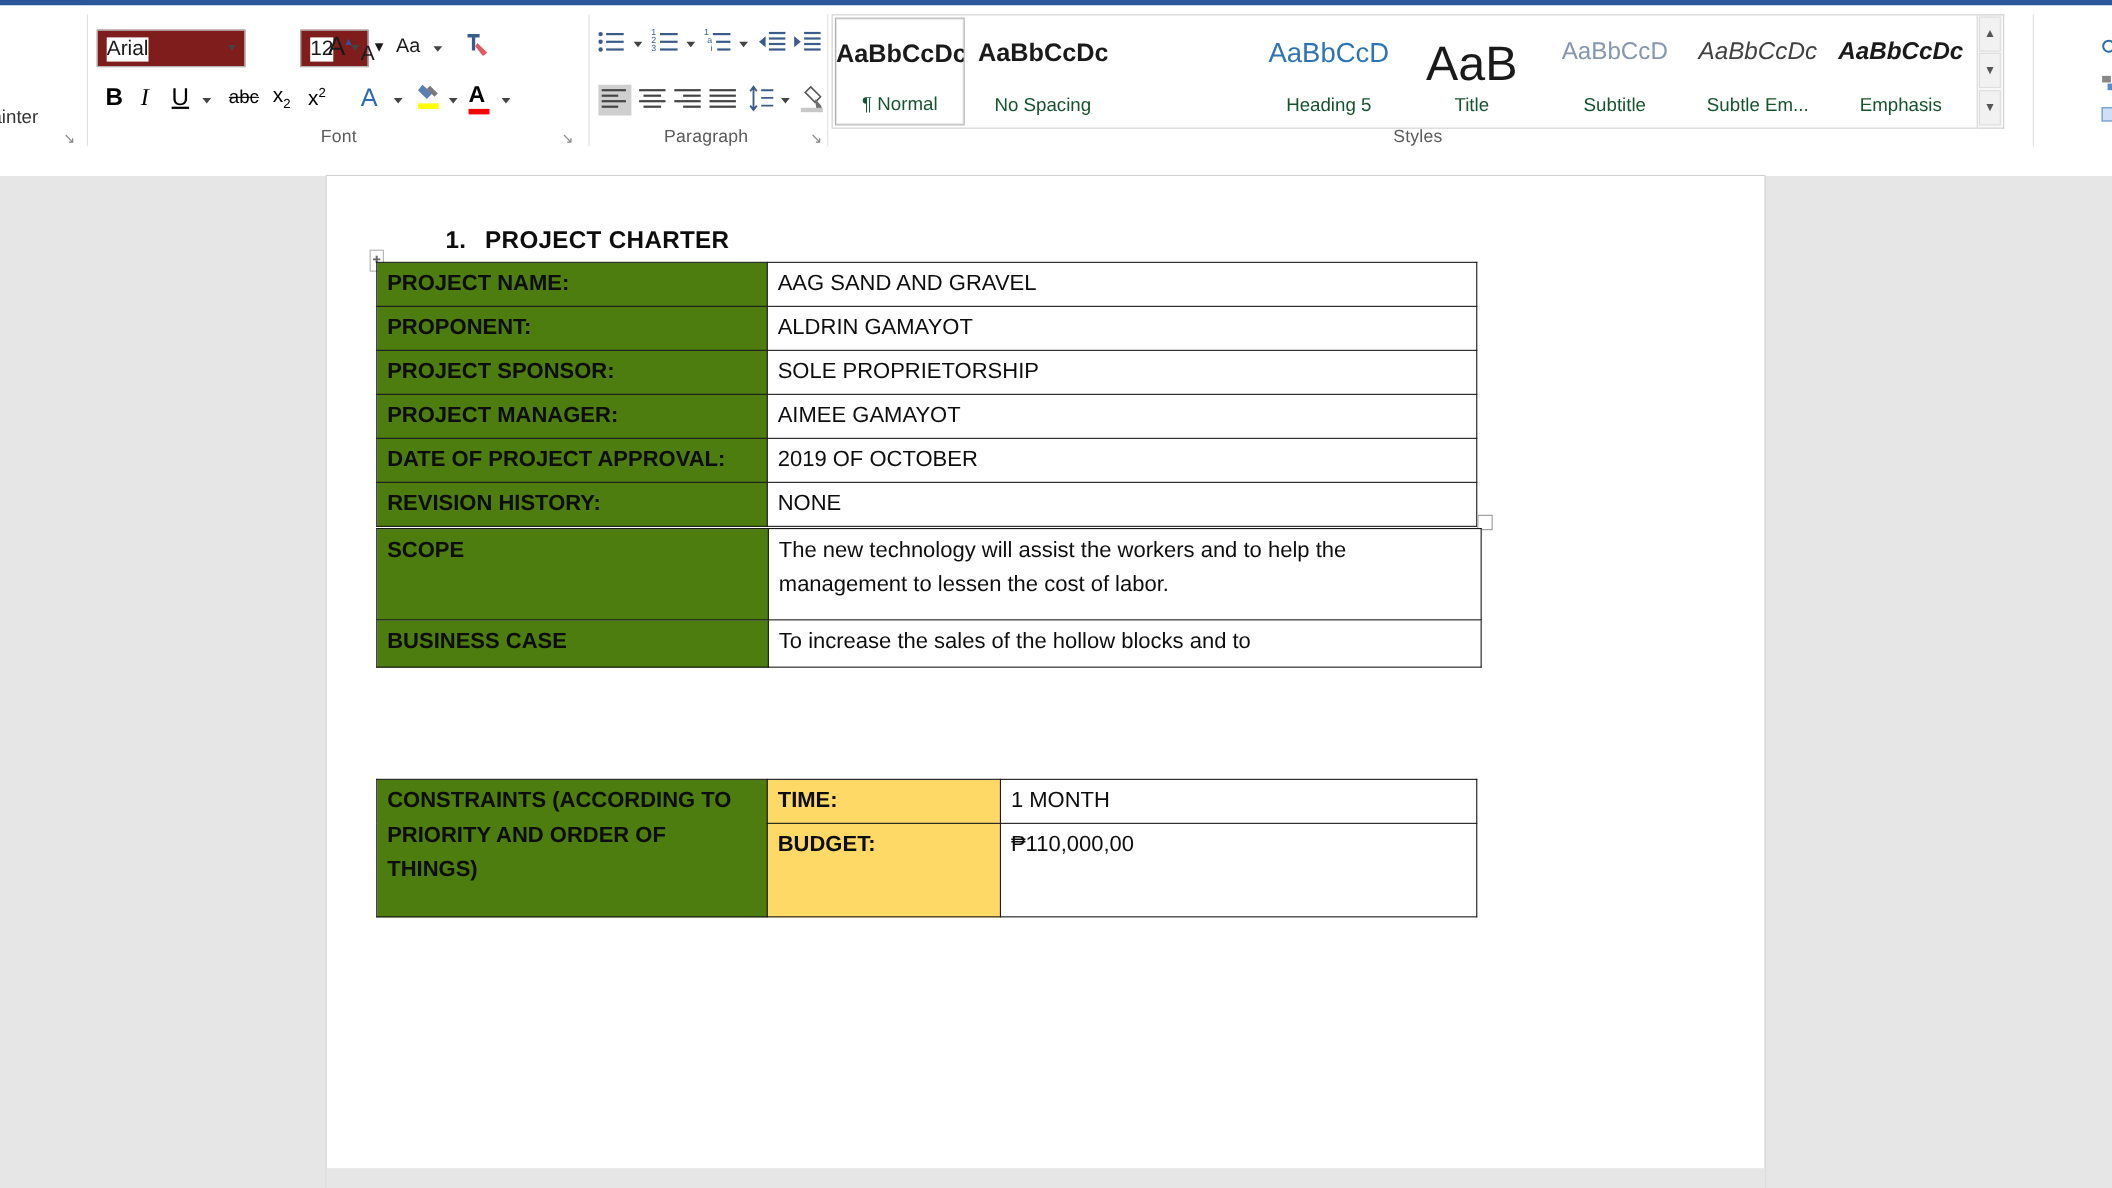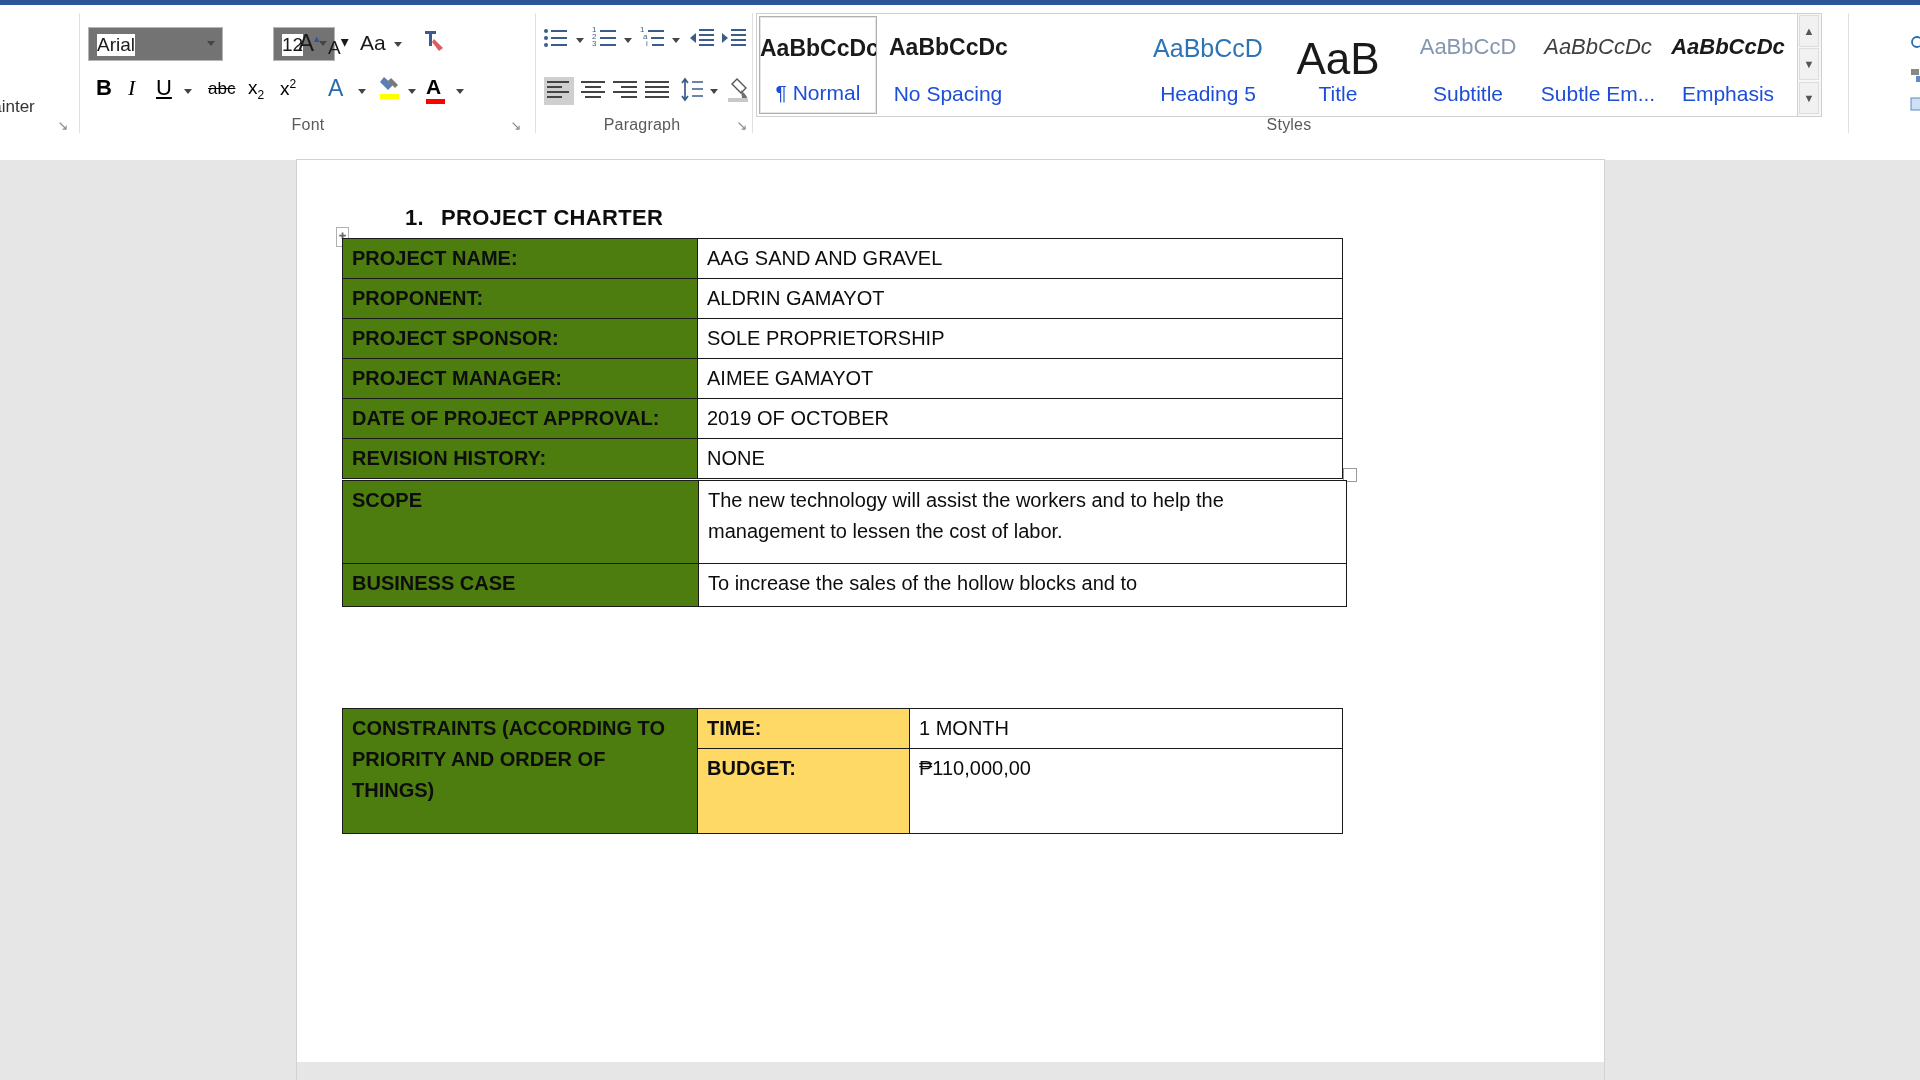--- a/index.html
+++ b/index.html
@@ -39,39 +39,39 @@
 
   
   .clip-group{left:0;width:78px;}
   .clip-fp{
     position:absolute;left:-38px;top:92px;font-size:17px;color:#333;white-space:nowrap;
   }
 
   
   .font-group{left:88px;width:440px;}
   .fontbox{
-    position:absolute;border:1px solid #b4b4b4;background:#737373;
+    position:absolute;border:1px solid #b4b4b4;background:#7f1d1d;
     height:34px;box-sizing:border-box;
   }
   .fontname{left:0px;top:22px;width:135px;}
   .fontsize{left:137px;top:22px;width:62px;margin-left:48px;}
   .fontbox .val{
     position:absolute;left:8px;top:6px;font-size:19px;color:#1a1a1a;
     font-family:"Liberation Sans",sans-serif;
   }
   .fontbox .caret{
     position:absolute;right:7px;top:13px;width:0;height:0;
     border-left:4px solid transparent;border-right:4px solid transparent;
     border-top:5px solid #444;
   }
   .icbtn{position:absolute;color:#1a1a1a;}
   .ic-growA{left:210px;top:24px;font-size:24px;font-weight:400;}
   .ic-growA sup{font-size:11px;color:#2b579a;}
   .ic-shrinkA{left:240px;top:27px;font-size:19px;}
-  .ic-aa{left:272px;top:26px;font-size:21px;}
+  .ic-aa{left:272px;top:26px;font-size:18px;}
   .ic-clearfmt{left:332px;top:22px;font-size:22px;}
 
   .fontrow2{position:absolute;top:70px;left:0;height:40px;}
   .fr-b{position:absolute;left:8px;top:0;font-size:22px;font-weight:bold;}
   .fr-i{position:absolute;left:40px;top:0;font-size:22px;font-style:italic;font-family:"Liberation Serif",serif;}
   .fr-u{position:absolute;left:68px;top:0;font-size:22px;text-decoration:underline;}
   .fr-s{position:absolute;left:120px;top:4px;font-size:17px;text-decoration:line-through;}
   .fr-sub{position:absolute;left:160px;top:2px;font-size:19px;}
   .fr-sub sub{font-size:12px;}
   .fr-sup{position:absolute;left:192px;top:2px;font-size:19px;}
@@ -107,21 +107,21 @@
   .stylecell{
     position:absolute;top:2px;width:118px;height:98px;box-sizing:border-box;
     text-align:center;
   }
   .stylecell.sel{border:1px solid #b0b0b0;background:#fff;box-shadow:0 0 0 1px #e6e6e6 inset;}
   .sc-prev{
     position:absolute;left:0;right:0;top:18px;font-size:23px;
     white-space:nowrap;overflow:hidden;
   }
   .sc-name{
-    position:absolute;left:0;right:0;bottom:8px;font-size:21px;color:#1d4ed8;
+    position:absolute;left:0;right:0;bottom:8px;font-size:17px;color:#14532d;
     white-space:nowrap;overflow:hidden;
   }
   .styles-scroll{
     position:absolute;left:1042px;top:8px;width:24px;height:104px;
     border:1px solid #d0d0d0;border-left:none;background:#f7f7f7;box-sizing:border-box;
   }
   .ss-btn{
     position:absolute;left:1px;width:20px;height:32px;background:#f1f1f1;
     border:1px solid #ddd;box-sizing:border-box;color:#555;font-size:11px;
     text-align:center;line-height:30px;

